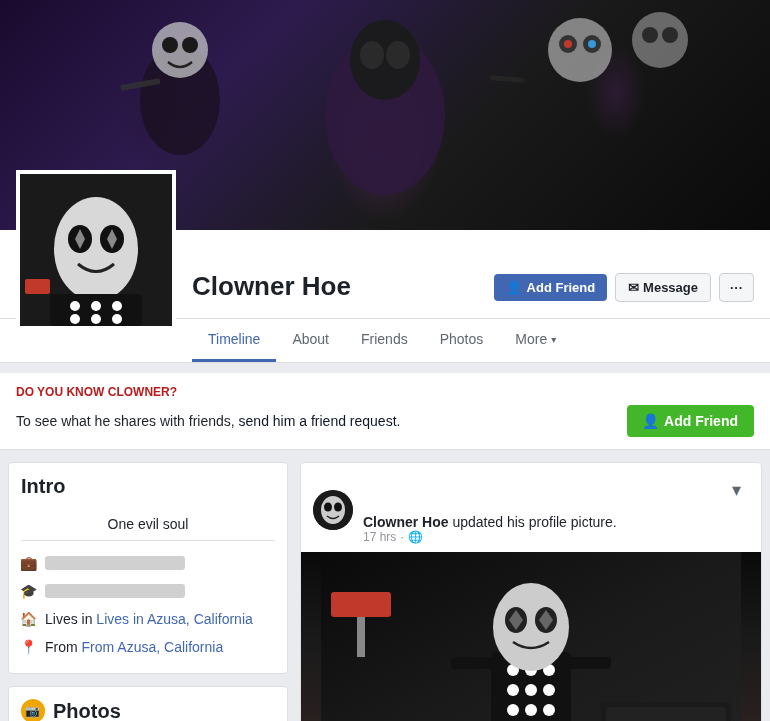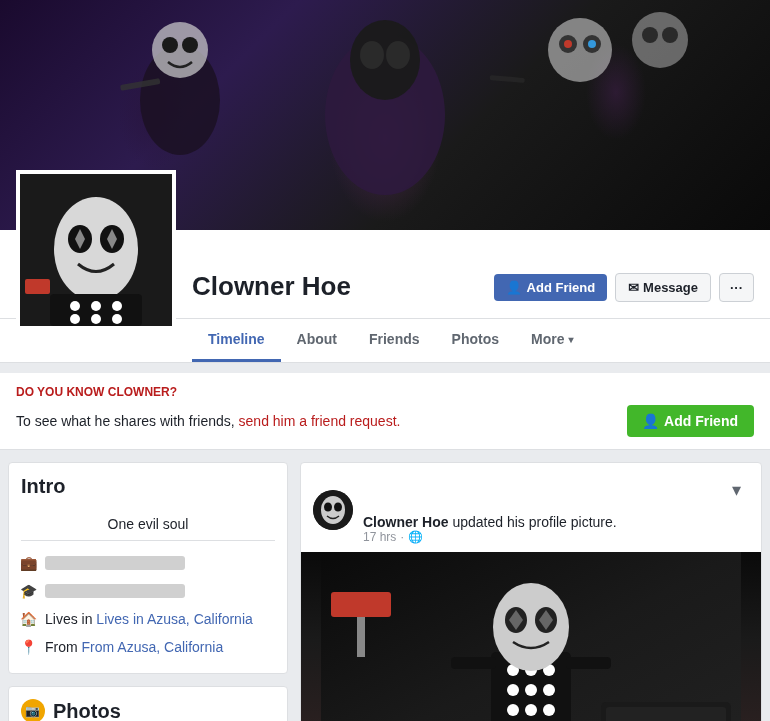--- a/index.html
+++ b/index.html
@@ -129,21 +129,21 @@
     .profile-nav {
       display: flex;
       align-items: center;
       padding: 0 16px 0 192px;
       border-top: 1px solid #dddfe2;
       margin-top: 8px;
     }
     .nav-tab {
       padding: 12px 16px;
       font-size: 14px;
-      font-weight: 700;
+      font-weight: 400;
       color: #606770;
       cursor: pointer;
       border-bottom: 3px solid transparent;
       text-decoration: none;
       display: flex;
       align-items: center;
       gap: 4px;
     }
     .nav-tab.active {
       color: #4267B2;
@@ -170,21 +170,21 @@
     .know-banner-body {
       display: flex;
       align-items: center;
       justify-content: space-between;
     }
     .know-banner-text {
       font-size: 14px;
       color: #1d2129;
     }
     .know-banner-link {
-      color: #b91c1c;
+      color: #0f172a;
       cursor: pointer;
       text-decoration: none;
     }
     .btn-add-friend-green {
       background: #42b72a;
       color: #fff;
       border: none;
       border-radius: 4px;
       padding: 8px 16px;
       font-size: 14px;

